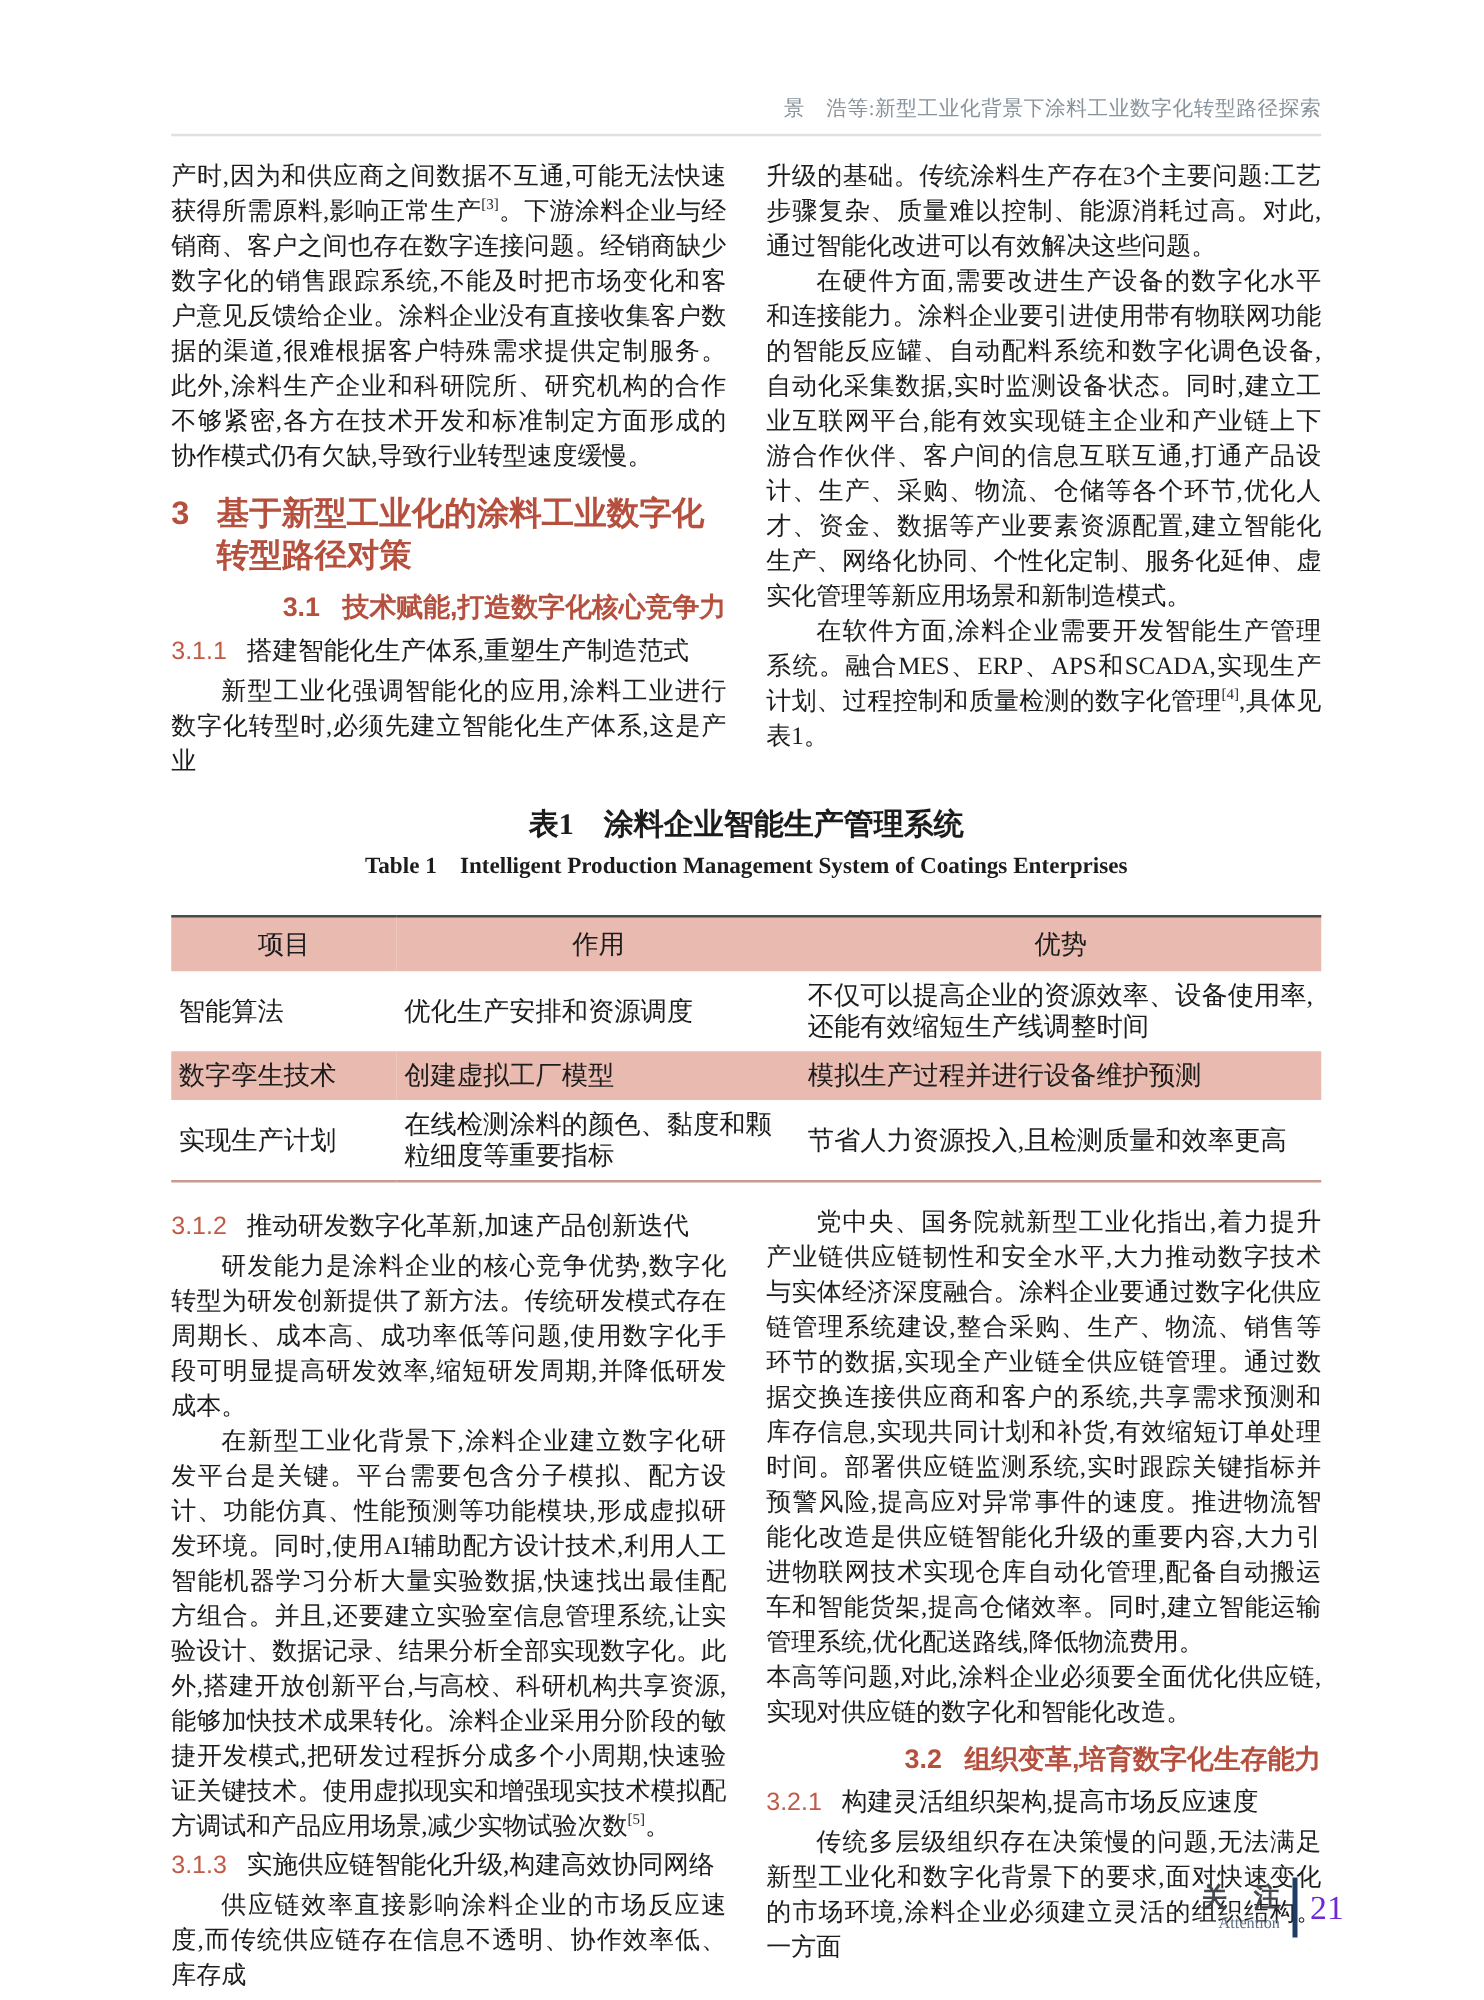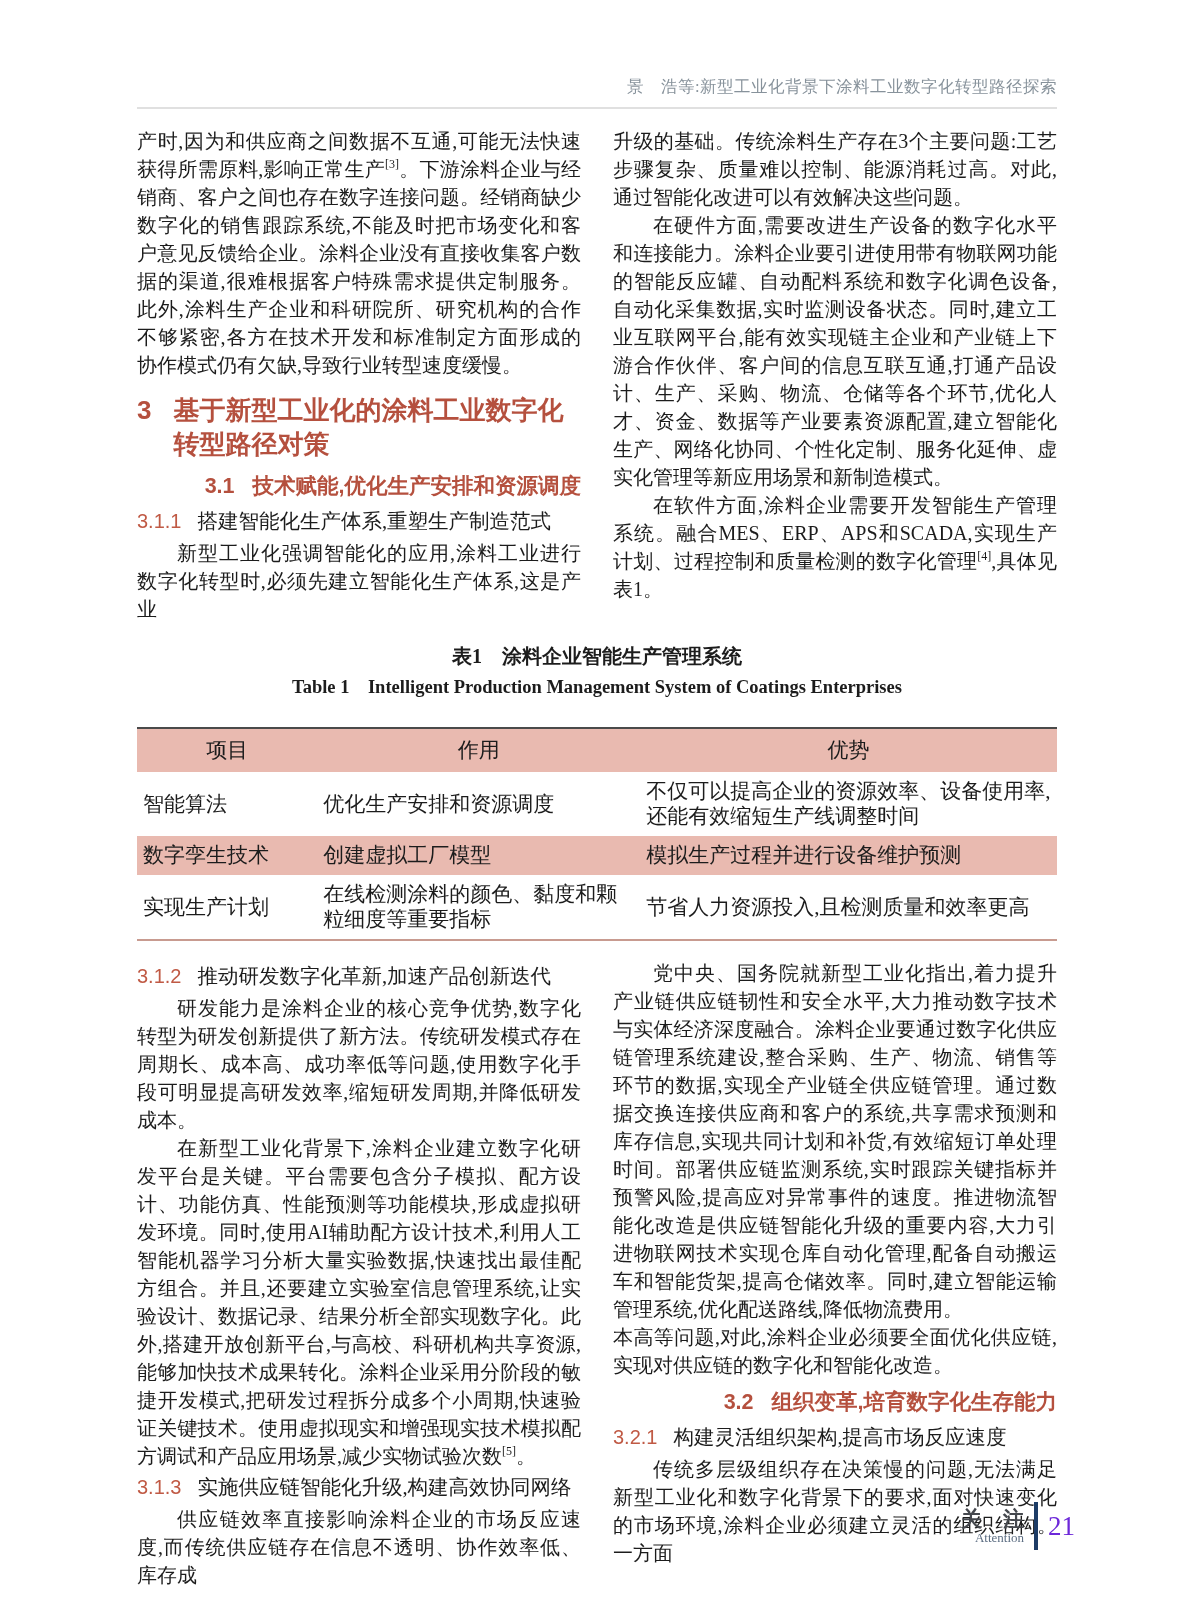--- a/index.html
+++ b/index.html
@@ -38,21 +38,21 @@
     font-weight:bold;font-size:21.5px;line-height:30px;color:#b5503e;text-align:left;justify-content:flex-end;
   }
   .h4{display:flex;gap:16px;margin:3px 0;line-height:29px;text-align:left;}
   .h4 .num{
     font-family:"Liberation Sans","DejaVu Sans",sans-serif;
     font-size:20px;color:#c05a45;
   }
   .h4 .ttl{font-size:20.5px;color:#1c1c1c;}
   
   .table-block{margin-top:20px;}
-  .tbl-title-zh{text-align:center;font-weight:bold;font-size:20px;margin:0 0 4px 0;}
+  .tbl-title-zh{text-align:center;font-weight:bold;font-size:24px;margin:0 0 4px 0;}
   .tbl-title-en{text-align:center;font-weight:bold;font-size:18.5px;margin:0 0 8px 0;}
   table.dtable{
     width:100%;border-collapse:collapse;
     border-top:2px solid #4a4a4a;border-bottom:2px solid #c89b90;
     font-size:21px;line-height:25px;margin-top:28px;
   }
   table.dtable th,table.dtable td{font-weight:normal;padding:7px 6px;vertical-align:middle;}
   table.dtable th{text-align:center;background:#e9bab0;padding:9px 6px;}
   td.c1{padding-left:16px;}
   td.c3{padding-left:22px;}
@@ -79,21 +79,21 @@
 
     <div class="cols">
       <div class="col">
         <p class="para cont"><span>产时,因为和供应商之间数据不互通,可能无法快速获得所需原料,影响正常生产</span><sup class="ref">[3]</sup><span>。下游涂料企业与经销商、客户之间也存在数字连接问题。经销商缺少数字化的销售跟踪系统,不能及时把市场变化和客户意见反馈给企业。涂料企业没有直接收集客户数据的渠道,很难根据客户特殊需求提供定制服务。此外,涂料生产企业和科研院所、研究机构的合作不够紧密,各方在技术开发和标准制定方面形成的协作模式仍有欠缺,导致行业转型速度缓慢。</span></p>
         <div class="h2">
           <span>3</span>
           <span>基于新型工业化的涂料工业数字化转型路径对策</span>
         </div>
         <div class="h3">
           <span>3.1</span>
-          <span>技术赋能,优化生产安排和资源调度</span>
+          <span>技术赋能,打造数字化核心竞争力</span>
         </div>
         <div class="h4">
           <span class="num">3.1.1</span>
           <span class="ttl">搭建智能化生产体系,重塑生产制造范式</span>
         </div>
         <p class="para">新型工业化强调智能化的应用,涂料工业进行数字化转型时,必须先建立智能化生产体系,这是产业</p>
       </div>
 
       <div class="col">
         <p class="para cont">升级的基础。传统涂料生产存在3个主要问题:工艺步骤复杂、质量难以控制、能源消耗过高。对此,通过智能化改进可以有效解决这些问题。</p>

